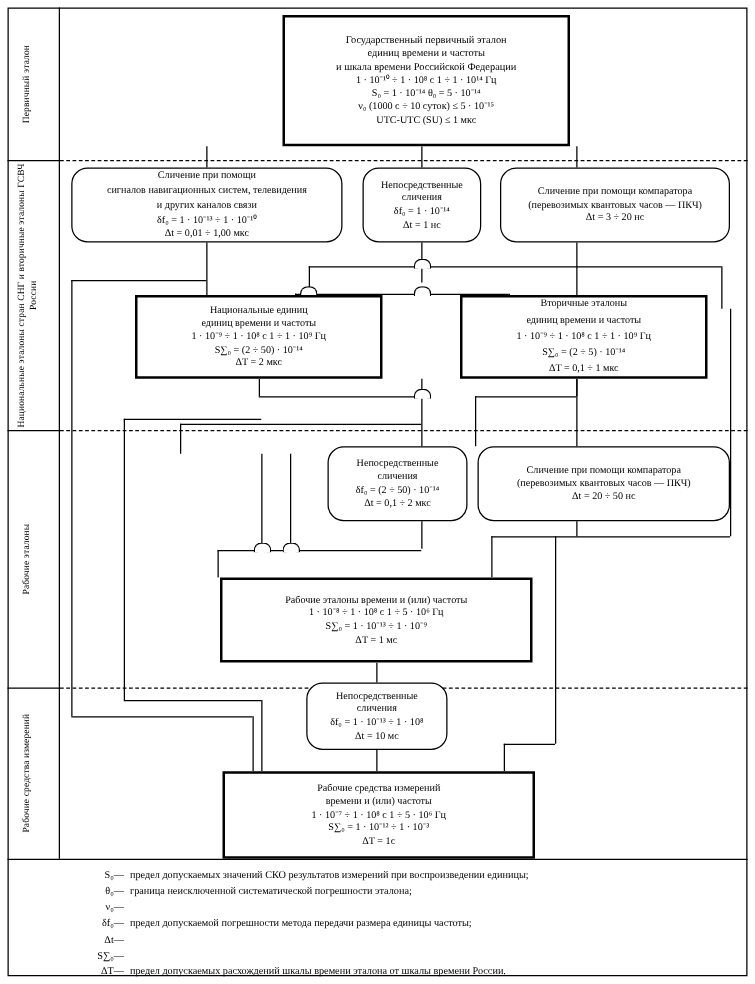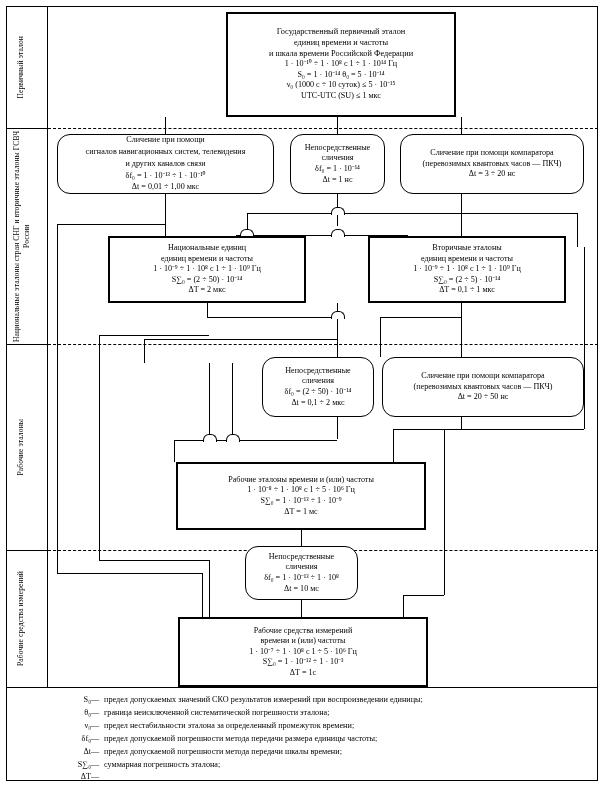--- a/index.html
+++ b/index.html
@@ -172,21 +172,21 @@
   </div>
 
   <div class="box thick" style="left:108px;top:236px;width:198px;height:67px;">
     <div class="ln">Национальные единиц</div>
     <div class="ln">единиц времени и частоты</div>
     <div class="ln">1 · 10⁻⁹ ÷ 1 · 10⁸ с    1 ÷ 1 · 10⁹ Гц</div>
     <div class="ln">S∑₀ = (2 ÷ 50) · 10⁻¹⁴</div>
     <div class="ln">ΔT = 2 мкс</div>
   </div>
 
-  <div class="box thick" style="left:368px;top:236px;width:198px;height:67px;">
+  <div class="box thick" style="left:368px;top:236px;width:198px;height:67px;justify-content:space-between;">
     <div class="ln">Вторичные эталоны</div>
     <div class="ln">единиц времени и частоты</div>
     <div class="ln">1 · 10⁻⁹ ÷ 1 · 10⁸ с    1 ÷ 1 · 10⁹ Гц</div>
     <div class="ln">S∑₀ = (2 ÷ 5) · 10⁻¹⁴</div>
     <div class="ln">ΔT = 0,1 ÷ 1 мкс</div>
   </div>
 
   <div class="box round" style="left:262px;top:357px;width:112px;height:60px;">
     <div class="ln">Непосредственные</div>
     <div class="ln">сличения</div>
@@ -229,36 +229,34 @@
       <span class="ltxt">предел допускаемых значений СКО результатов измерений при воспроизведении единицы;</span>
     </div>
     <div class="lrow">
       <span class="lsym">θ₀</span>
       <span class="ldash">—</span>
       <span class="ltxt">граница неисключенной систематической погрешности эталона;</span>
     </div>
     <div class="lrow">
       <span class="lsym">ν₀</span>
       <span class="ldash">—</span>
-      <span class="ltxt">предел нестабильности эталона за определенный промежуток времени;</span>
     </div>
     <div class="lrow">
       <span class="lsym">δf₀</span>
       <span class="ldash">—</span>
       <span class="ltxt">предел допускаемой погрешности метода передачи размера единицы частоты;</span>
     </div>
     <div class="lrow">
       <span class="lsym">Δt</span>
       <span class="ldash">—</span>
-      <span class="ltxt">предел допускаемой погрешности метода передачи шкалы времени;</span>
     </div>
     <div class="lrow">
       <span class="lsym">S∑₀</span>
       <span class="ldash">—</span>
-      <span class="ltxt">суммарная погрешность эталона;</span>
     </div>
     <div class="lrow">
       <span class="lsym">ΔT</span>
       <span class="ldash">—</span>
+      <span class="ltxt">предел допускаемых расхождений шкалы времени эталона от шкалы времени России.</span>
     </div>
   </div>
 
 </div>
 
 </body></html>

